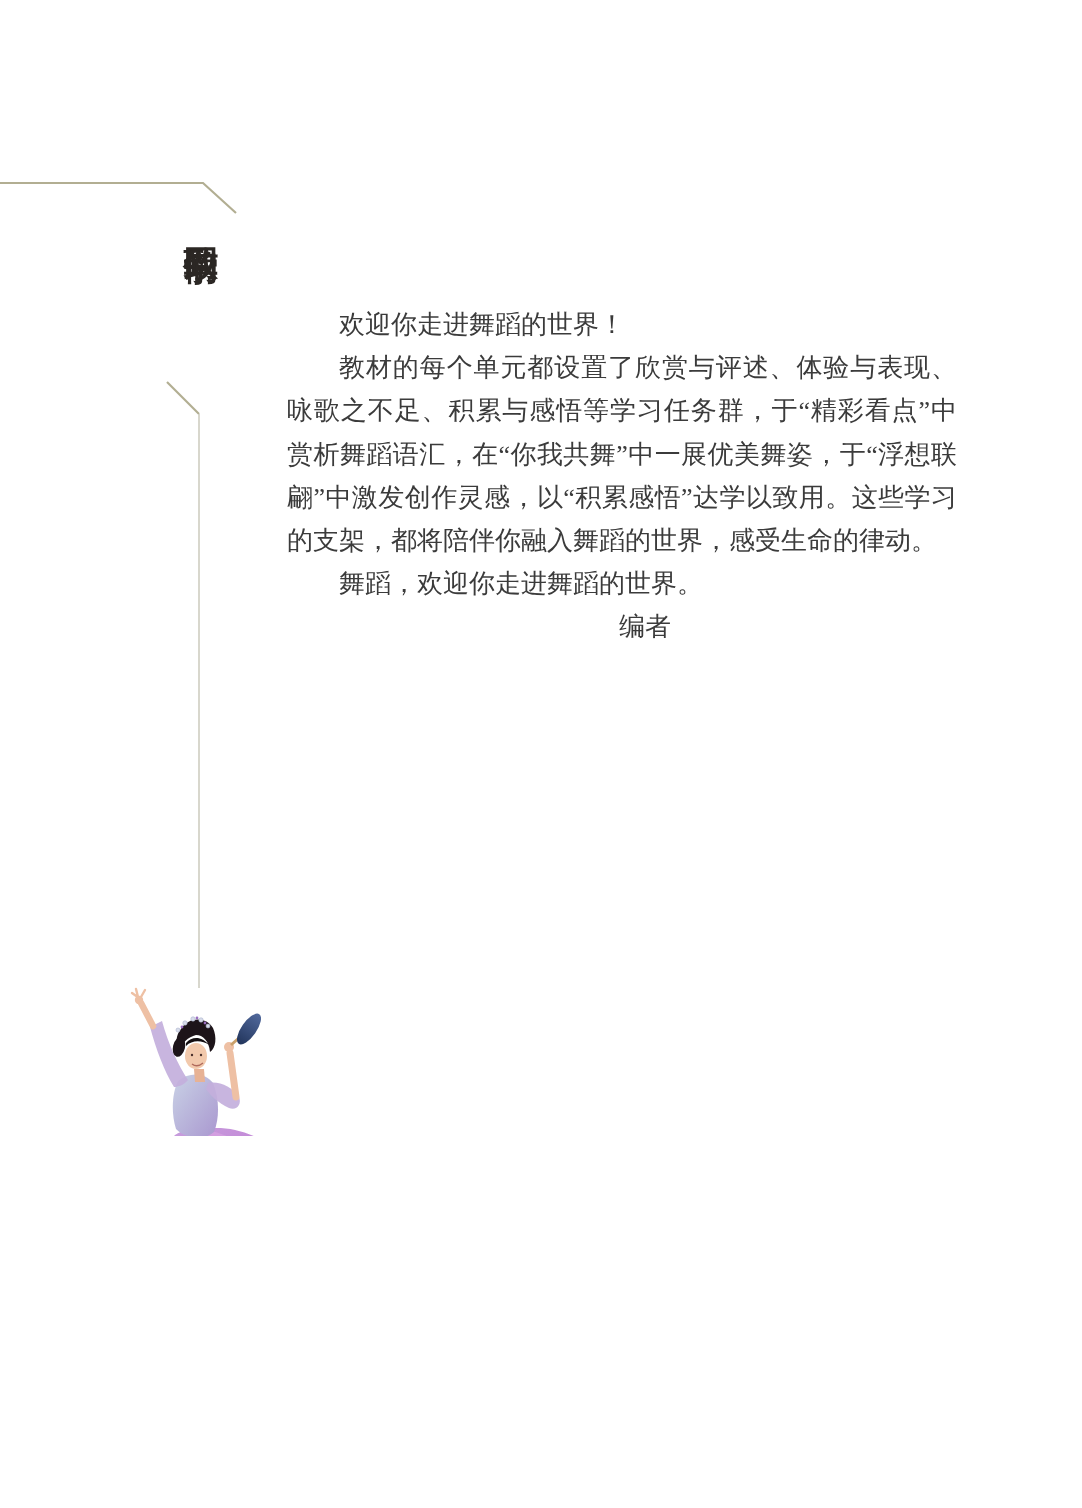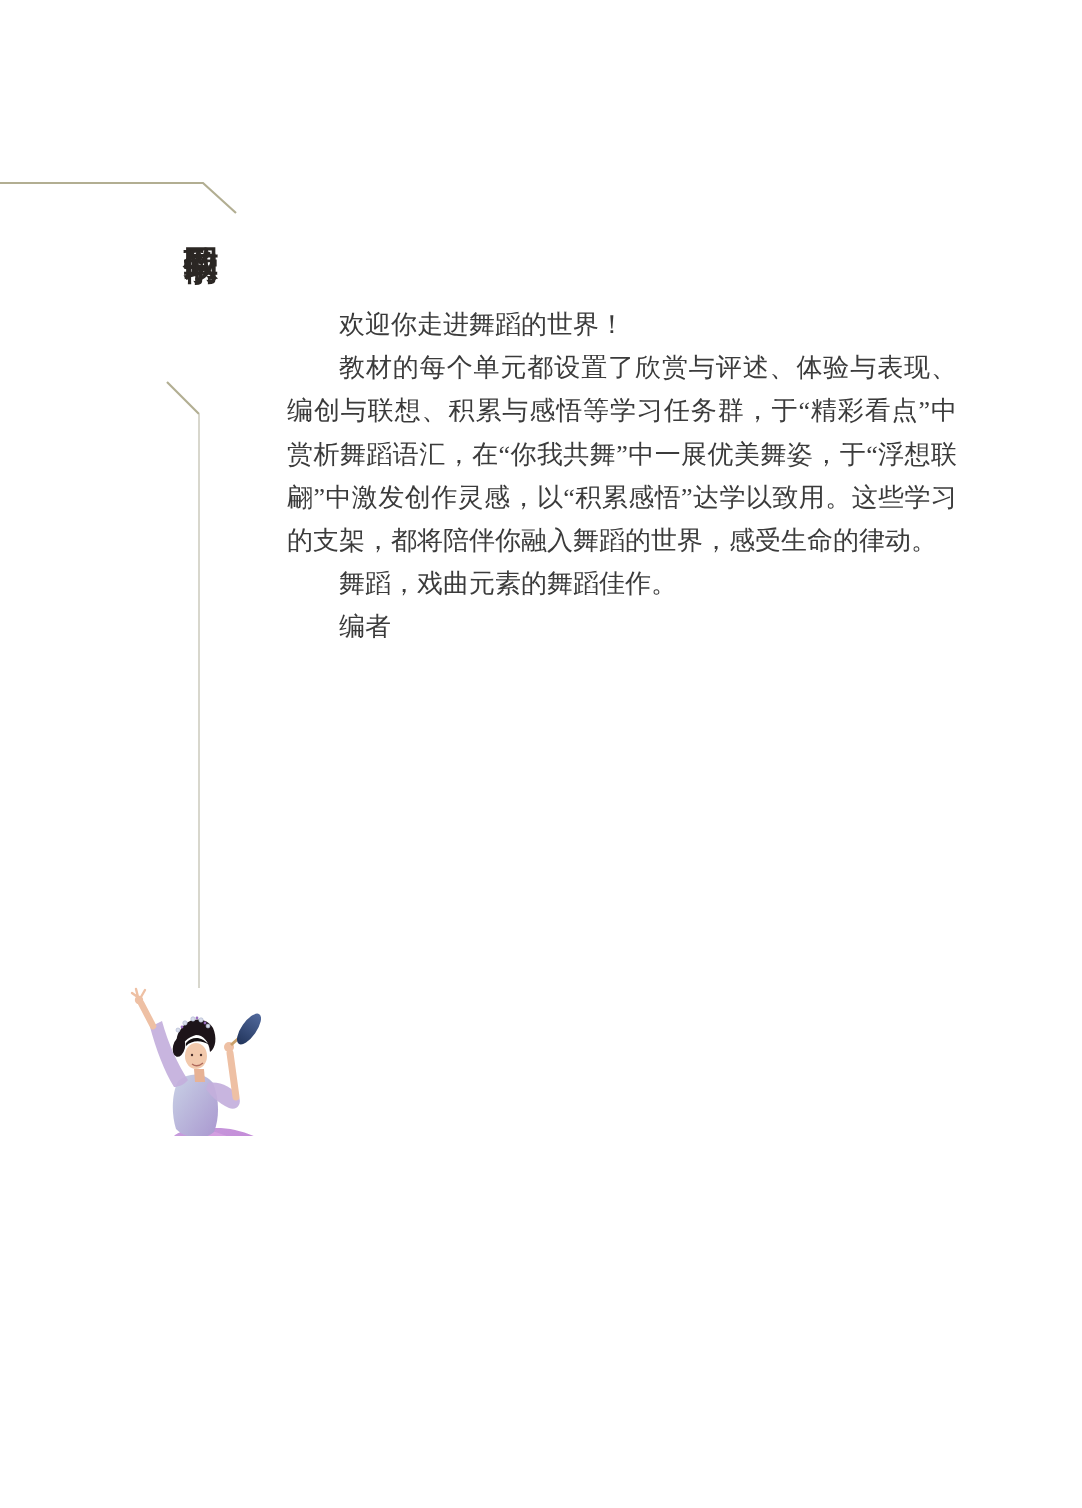--- a/index.html
+++ b/index.html
@@ -38,21 +38,21 @@
     line-height: 43.2px;
     color: #3b3b3b;
     text-align: justify;
   }
   .body-text p {
     margin: 0;
     text-indent: 2em;
   }
   .signature {
     margin-top: 18px;
-    text-align: left;
+    text-align: center;
     padding-right: 6px;
     text-indent: 0;
   }
   .dancer {
     position: absolute;
     left: 112px;
     top: 985px;
     width: 175px;
     height: 335px;
   }
@@ -139,18 +139,18 @@
       <circle cx="89" cy="35" r="2.2" fill="#d8dcea" stroke="#aab2cc" stroke-width="0.6"></circle>
       <circle cx="96" cy="41" r="2" fill="#d8dcea" stroke="#aab2cc" stroke-width="0.6"></circle>
       <circle cx="70" cy="42" r="1.4" fill="#9a6ec0"></circle>
       <circle cx="85" cy="33" r="1.4" fill="#9a6ec0"></circle>
       <circle cx="93" cy="38" r="1.4" fill="#9a6ec0"></circle>
     </g>
   </svg>
 
   <div class="body-text">
     <p>欢迎你走进舞蹈的世界！</p>
-    <p>教材的每个单元都设置了欣赏与评述、体验与表现、编创与联想、积累与感悟等学习任务群，于“精彩看点”中赏析舞蹈语汇，在“你我共舞”中一展优美舞姿，于“浮想联翩”中激发创作灵感，以“积累感悟”达学以致用。这些学习的支架，都将陪伴你融入舞蹈的世界，感受生命的律动。</p>
-    <p>舞蹈，戏曲元素的舞蹈佳作。</p>
+    <p>教材的每个单元都设置了欣赏与评述、体验与表现、咏歌之不足、积累与感悟等学习任务群，于“精彩看点”中赏析舞蹈语汇，在“你我共舞”中一展优美舞姿，于“浮想联翩”中激发创作灵感，以“积累感悟”达学以致用。这些学习的支架，都将陪伴你融入舞蹈的世界，感受生命的律动。</p>
+    <p>舞蹈，欢迎你走进舞蹈的世界。</p>
     <p class="signature">编者</p>
   </div>
 
 </div>
 
 </body></html>

